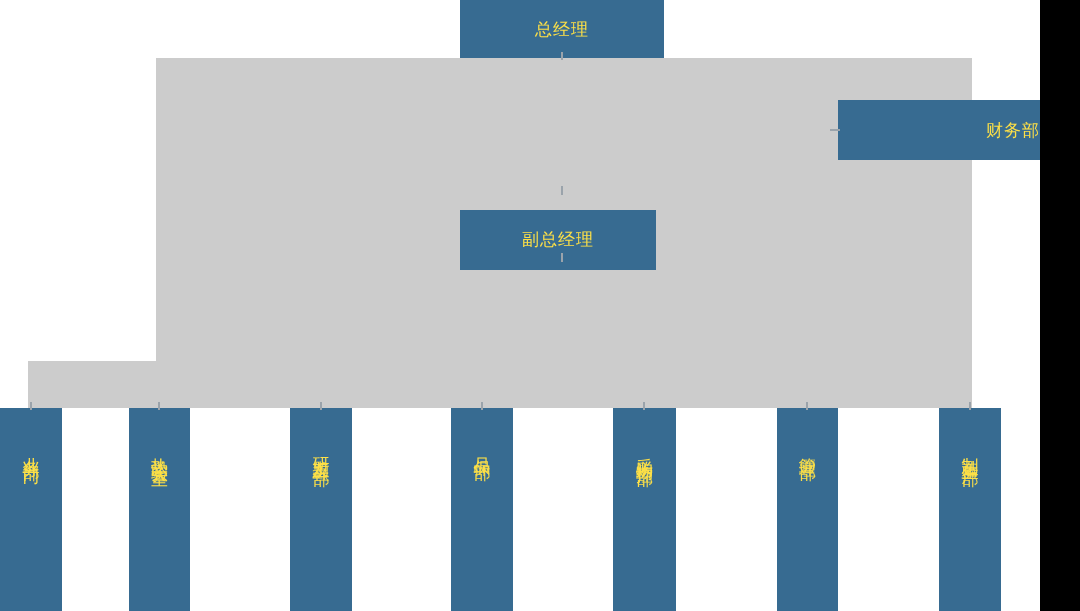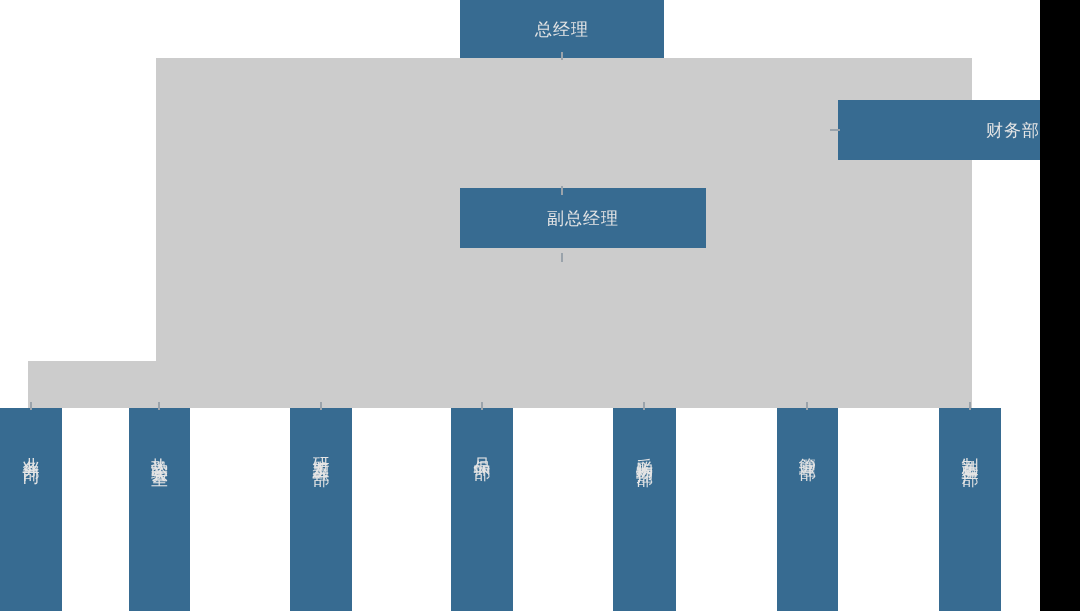--- a/index.html
+++ b/index.html
@@ -20,21 +20,21 @@
     position: absolute;
     background: #cccccc;
   }
   .black-strip {
     position: absolute;
     background: #000000;
   }
   .node {
     position: absolute;
     background: #376b91;
-    color: #e5e5e5;
+    color: #fde047;
     display: flex;
     align-items: center;
     justify-content: center;
     box-sizing: border-box;
   }
   .node-h .node-label {
     font-size: 17px;
     letter-spacing: 1px;
     line-height: 1.2;
     white-space: nowrap;
@@ -73,21 +73,21 @@
   </div>
 
   <div class="connector" style="left:561px; top:52px; width:2px; height:8px;"></div>
 
   <div class="node node-h" style="left:838px; top:100px; width:202px; height:60px;justify-content:flex-end;">
     <span class="node-label" style="margin-left:-60px;">财务部</span>
   </div>
 
   <div class="connector" style="left:830px; top:129px; width:10px; height:2px;"></div>
 
-  <div class="node node-h" style="left:460px; top:188px; width:246px; height:60px;">
+  <div class="node node-h" style="left:460px; top:210px; width:196px; height:60px;font-family:Liberation Serif, serif;">
     <span class="node-label">副总经理</span>
   </div>
 
   <div class="connector" style="left:561px; top:186px; width:2px; height:9px;"></div>
 
   <div class="connector" style="left:561px; top:253px; width:2px; height:9px;"></div>
 
   <div class="node node-v" style="left:0px; top:408px; width:62px; height:203px;">
     <span class="node-label">业务部门</span>
   </div>

